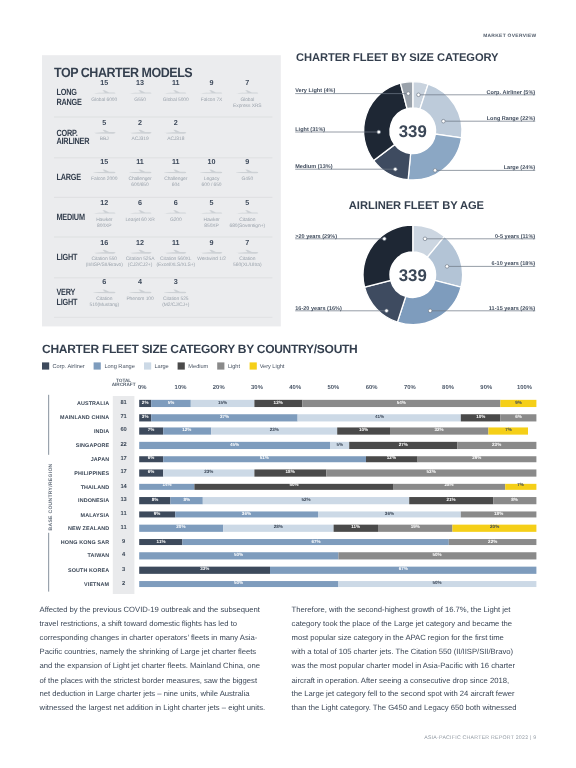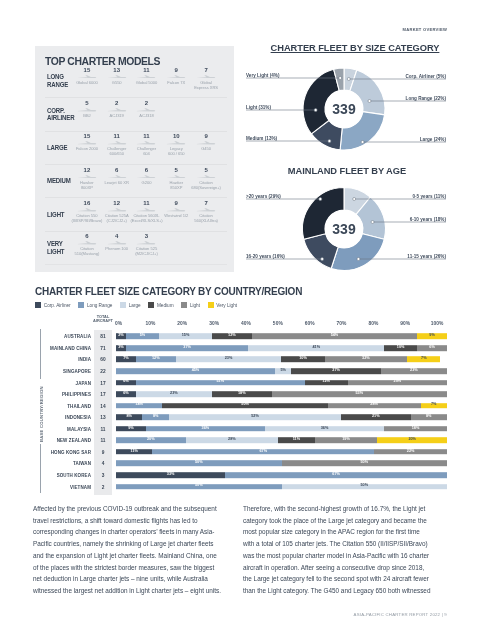--- a/index.html
+++ b/index.html
@@ -362,21 +362,21 @@
                 </svg>
               </div>
               <div class="tcm-name">Citation 525
 (M2/CJ/CJ+)</div>
             </div>
           </div>
         </div>
       </div>
   </div>
 
-  <div class="donut-title" style="left:230px; top:43px;text-decoration:underline;">CHARTER FLEET BY SIZE CATEGORY</div>
+  <div class="donut-title" style="left:206px; top:43px;">CHARTER FLEET BY SIZE CATEGORY</div>
   <div id="donut-size" class="donut-wrap" style="left: 0px; top: 0px; width: 480px; height: 180px;"><svg width="480" height="180" viewBox="0 0 480 180">
         <path d="M 344 68 A 41 41 0 0 1 356.79337127363794 70.04708417262124 L 349.92863546827124 90.94864876292203 A 19 19 0 0 0 344 90 Z" fill="#c9d3de" stroke="#ffffff" stroke-width="1.1"></path>
         <path d="M 356.79337127363794 70.04708417262124 A 41 41 0 0 1 384.58267911711823 114.8349083692047 L 362.80660739573773 111.70398192719242 A 19 19 0 0 0 349.92863546827124 90.94864876292203 Z" fill="#bdcbda" stroke="#ffffff" stroke-width="1.1"></path>
         <path d="M 384.58267911711823 114.8349083692047 A 41 41 0 0 1 340.1027022245285 149.81434882549647 L 342.1939351772205 127.91396652888861 A 19 19 0 0 0 362.80660739573773 111.70398192719242 Z" fill="#8ba7c4" stroke="#ffffff" stroke-width="1.1"></path>
         <path d="M 340.1027022245285 149.81434882549647 A 41 41 0 0 1 311.3737645382359 133.8299971726443 L 328.88052502991417 120.50658405561566 A 19 19 0 0 0 342.1939351772205 127.91396652888861 Z" fill="#3e4b60" stroke="#ffffff" stroke-width="1.1"></path>
         <path d="M 311.3737645382359 133.8299971726443 A 41 41 0 0 1 333.70293252557576 69.31410324274938 L 339.2281882435595 90.60897467346922 A 19 19 0 0 0 328.88052502991417 120.50658405561566 Z" fill="#1e2734" stroke="#ffffff" stroke-width="1.1"></path>
         <path d="M 333.70293252557576 69.31410324274938 A 41 41 0 0 1 344.00000000000006 68 L 344 90 A 19 19 0 0 0 339.2281882435595 90.60897467346922 Z" fill="#9aa2ab" stroke="#ffffff" stroke-width="1.1"></path>
         <line x1="348.7400418792005" y1="79" x2="446" y2="79" stroke="#6d7785" stroke-width="0.6" fill="none"></line>
         <circle cx="348.7400418792005" cy="79" r="1.5" fill="#ffffff" stroke="#6d7785" stroke-width="0.55"></circle>
         <line x1="369.49176289848543" y1="101" x2="446" y2="101" stroke="#6d7785" stroke-width="0.6" fill="none"></line>
@@ -385,41 +385,41 @@
         <circle cx="362.54476958661814" cy="142" r="1.5" fill="#ffffff" stroke="#6d7785" stroke-width="0.55"></circle>
         <line x1="329.41409791698595" y1="141" x2="246" y2="141" stroke="#6d7785" stroke-width="0.6" fill="none"></line>
         <circle cx="329.41409791698595" cy="141" r="1.5" fill="#ffffff" stroke="#6d7785" stroke-width="0.55"></circle>
         <line x1="315.64997543856" y1="110" x2="246" y2="110" stroke="#6d7785" stroke-width="0.6" fill="none"></line>
         <circle cx="315.64997543856" cy="110" r="1.5" fill="#ffffff" stroke="#6d7785" stroke-width="0.55"></circle>
         <line x1="340.2022263927875" y1="78" x2="246" y2="78" stroke="#6d7785" stroke-width="0.6" fill="none"></line>
         <circle cx="340.2022263927875" cy="78" r="1.5" fill="#ffffff" stroke="#6d7785" stroke-width="0.55"></circle>
         <circle cx="344" cy="109" r="19" fill="#ffffff"></circle>
       </svg><div class="donut-center" style="left: 314px; top: 101px; width: 60px;">339</div><div class="dlabel r" style="left: 0px; width: 446px; text-align: right; top: 74.2px;">Corp. Airliner (5%)</div><div class="dlabel r" style="left: 0px; width: 446px; text-align: right; top: 96.2px;">Long Range (22%)</div><div class="dlabel r" style="left: 0px; width: 446px; text-align: right; top: 137.2px;">Large (24%)</div><div class="dlabel l" style="left: 246px; width: 234px; text-align: left; top: 136.2px;">Medium (13%)</div><div class="dlabel l" style="left: 246px; width: 234px; text-align: left; top: 105.2px;">Light (31%)</div><div class="dlabel l" style="left: 246px; width: 234px; text-align: left; top: 73.2px;">Very Light (4%)</div></div>
 
-  <div class="donut-title" style="left:222px; top:166px;">MAINLAND FLEET BY AGE</div>
+  <div class="donut-title" style="left:222px; top:166px;">AIRLINER FLEET BY AGE</div>
   <div id="donut-age" class="donut-wrap" style="left: 0px; top: 0px; width: 480px; height: 300px;"><svg width="480" height="300" viewBox="0 0 480 300">
         <path d="M 344 187.5 A 41.5 41.5 0 0 1 370.4530955745706 197.02370042480476 L 356.1110558052251 214.36024838726001 A 19 19 0 0 0 344 210 Z" fill="#ccd6e1" stroke="#ffffff" stroke-width="1.1"></path>
         <path d="M 370.4530955745706 197.02370042480476 A 41.5 41.5 0 0 1 384.1962011868382 239.32063031734148 L 362.403080061444 233.72510785613224 A 19 19 0 0 0 356.1110558052251 214.36024838726001 Z" fill="#b3c4d6" stroke="#ffffff" stroke-width="1.1"></path>
         <path d="M 384.1962011868382 239.32063031734148 A 41.5 41.5 0 0 1 331.17579473343966 268.4688454262489 L 338.128677106876 247.07007380960792 A 19 19 0 0 0 362.403080061444 233.72510785613224 Z" fill="#7e9cbd" stroke="#ffffff" stroke-width="1.1"></path>
         <path d="M 331.17579473343966 268.4688454262489 A 41.5 41.5 0 0 1 303.8037988131618 239.32063031734148 L 325.596919938556 233.72510785613224 A 19 19 0 0 0 338.128677106876 247.07007380960792 Z" fill="#3e4b60" stroke="#ffffff" stroke-width="1.1"></path>
         <path d="M 303.8037988131618 239.32063031734148 A 41.5 41.5 0 0 1 344 187.5 L 344 210 A 19 19 0 0 0 325.596919938556 233.72510785613224 Z" fill="#1e2734" stroke="#ffffff" stroke-width="1.1"></path>
         <line x1="354.1621376073588" y1="199" x2="446" y2="199" stroke="#6d7785" stroke-width="0.6" fill="none"></line>
         <circle cx="354.1621376073588" cy="199" r="1.5" fill="#ffffff" stroke="#6d7785" stroke-width="0.55"></circle>
         <line x1="372.5316954888546" y1="222" x2="446" y2="222" stroke="#6d7785" stroke-width="0.6" fill="none"></line>
         <circle cx="372.5316954888546" cy="222" r="1.5" fill="#ffffff" stroke="#6d7785" stroke-width="0.55"></circle>
         <line x1="358.45261022305147" y1="259" x2="446" y2="259" stroke="#6d7785" stroke-width="0.6" fill="none"></line>
         <circle cx="358.45261022305147" cy="259" r="1.5" fill="#ffffff" stroke="#6d7785" stroke-width="0.55"></circle>
         <line x1="322.13094117735767" y1="259" x2="246" y2="259" stroke="#6d7785" stroke-width="0.6" fill="none"></line>
         <circle cx="322.13094117735767" cy="259" r="1.5" fill="#ffffff" stroke="#6d7785" stroke-width="0.55"></circle>
         <line x1="320.2953496287293" y1="199" x2="246" y2="199" stroke="#6d7785" stroke-width="0.6" fill="none"></line>
         <circle cx="320.2953496287293" cy="199" r="1.5" fill="#ffffff" stroke="#6d7785" stroke-width="0.55"></circle>
         <circle cx="344" cy="229" r="19" fill="#ffffff"></circle>
       </svg><div class="donut-center" style="left: 314px; top: 221px; width: 60px;">339</div><div class="dlabel r" style="left: 0px; width: 446px; text-align: right; top: 194.2px;">0-5 years (11%)</div><div class="dlabel r" style="left: 0px; width: 446px; text-align: right; top: 217.2px;">6-10 years (18%)</div><div class="dlabel r" style="left: 0px; width: 446px; text-align: right; top: 254.2px;">11-15 years (26%)</div><div class="dlabel l" style="left: 246px; width: 234px; text-align: left; top: 254.2px;">16-20 years (16%)</div><div class="dlabel l" style="left: 246px; width: 234px; text-align: left; top: 194.2px;">&gt;20 years (29%)</div></div>
 
-  <div class="cc-title">CHARTER FLEET SIZE CATEGORY BY COUNTRY/REGION</div>
+  <div class="cc-title">CHARTER FLEET SIZE CATEGORY BY COUNTRY/SOUTH</div>
   <div class="cc-legend" id="cc-legend">
       <div class="cc-leg">
         <div class="cc-swatch" style="background: rgb(61, 74, 92);"></div>
         <div class="cc-leglabel">Corp. Airliner</div>
       </div>
       <div class="cc-leg">
         <div class="cc-swatch" style="background: rgb(126, 156, 189);"></div>
         <div class="cc-leglabel">Long Range</div>
       </div>
       <div class="cc-leg">

